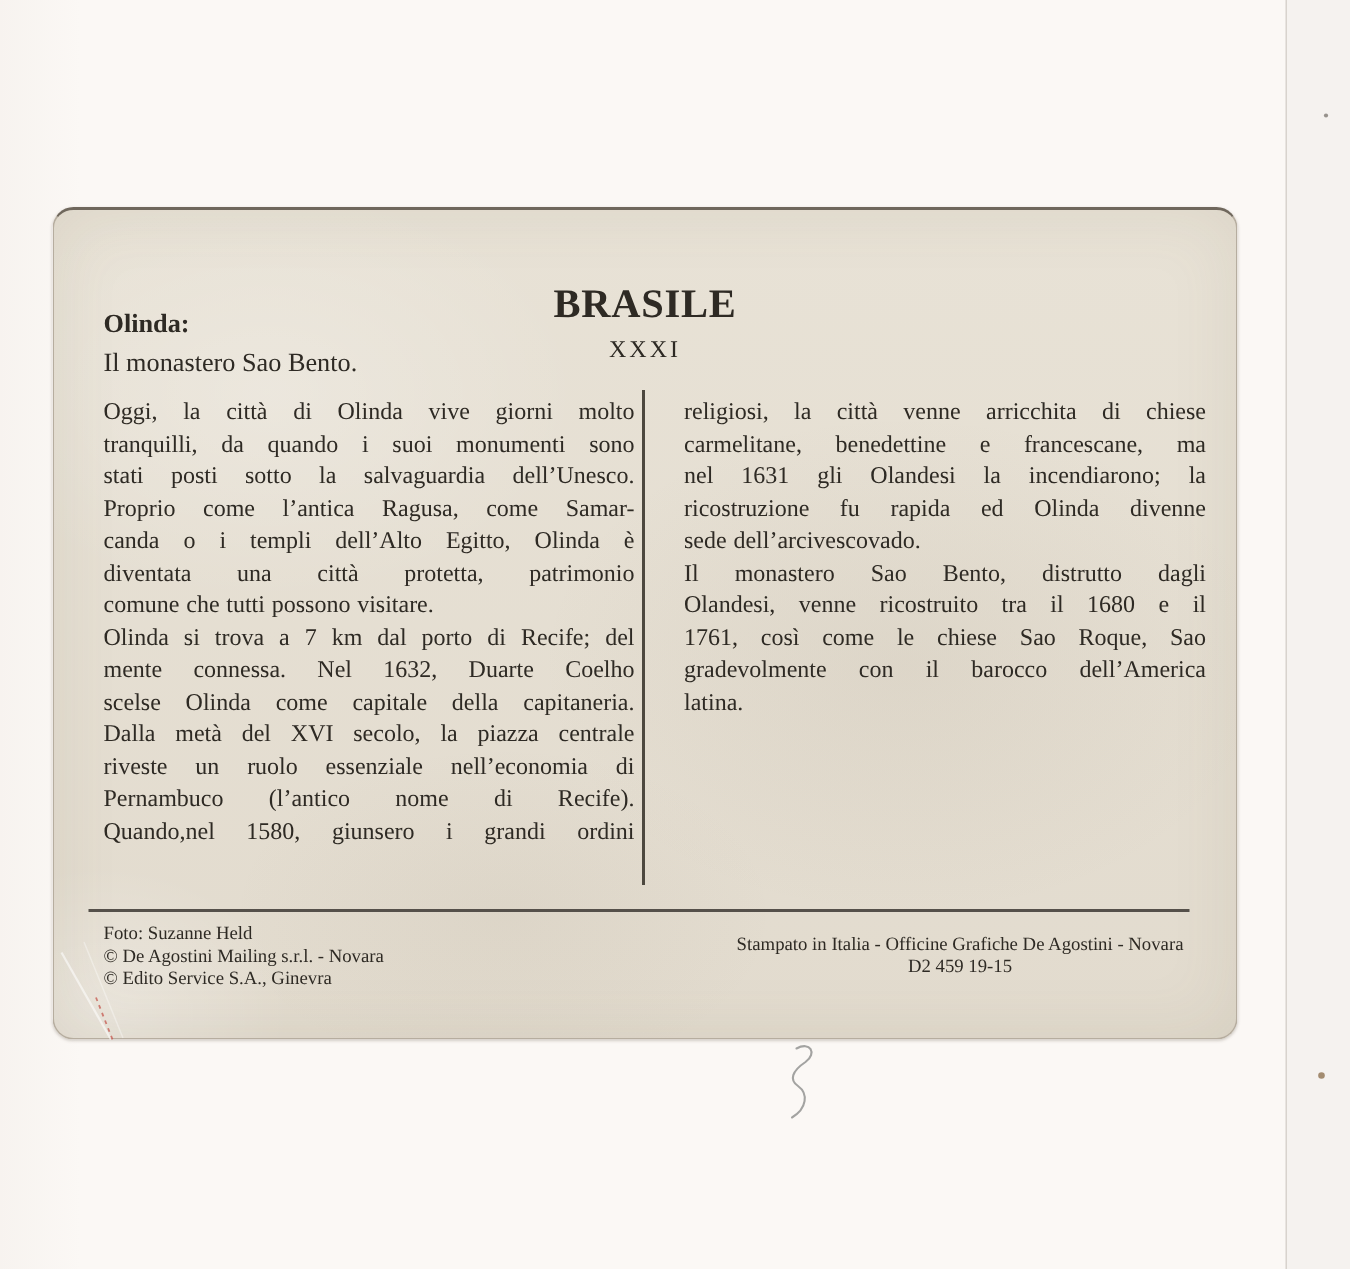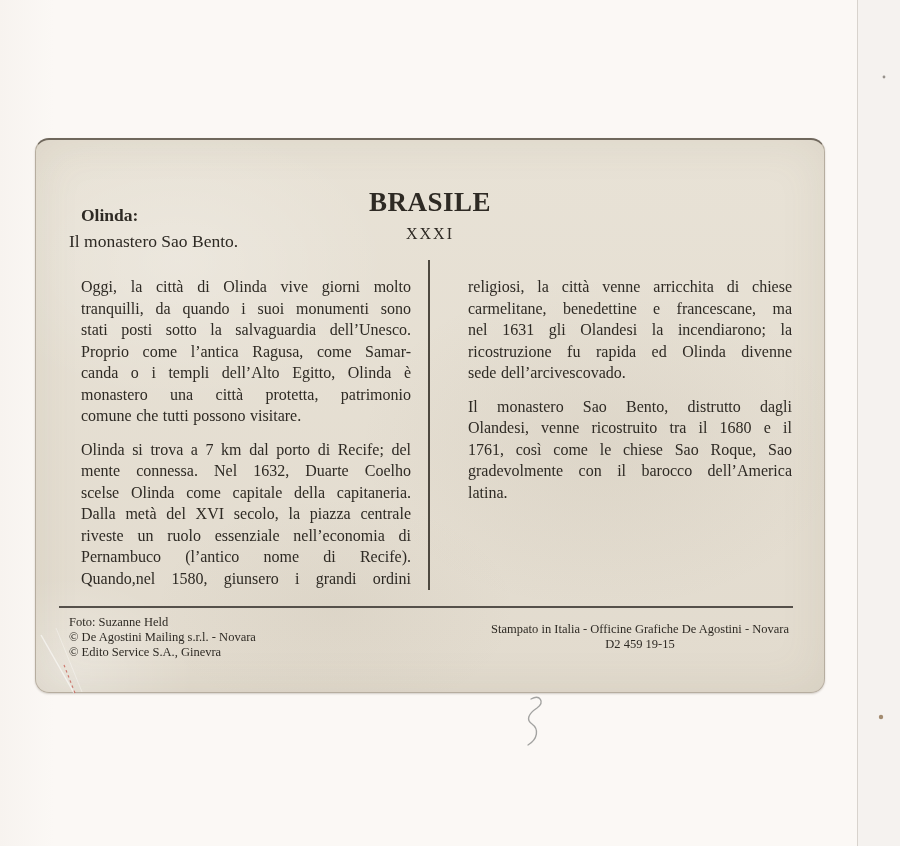--- a/index.html
+++ b/index.html
@@ -36,34 +36,34 @@
     position: absolute; top: 49px; left: 0; width: 100%;
     text-align: center; font-size: 27px; font-weight: bold;
     letter-spacing: 0.5px; line-height: 1;
   }
   .series-number {
     position: absolute; top: 86px; left: 0; width: 100%;
     text-align: center; font-size: 16px; letter-spacing: 2px; line-height: 1;
   }
   .place-title {
     position: absolute; top: 67px; left: 33px;
-    font-size: 17.5px; font-weight: bold; line-height: 1; margin-left: 12px;
+    font-size: 17.5px; font-weight: bold; line-height: 1;
   }
   .place-subtitle {
     position: absolute; top: 93px; left: 33px;
     font-size: 17.5px; line-height: 1;
   }
   .col {
     position: absolute; top: 124px;
     font-size: 16px; line-height: 21.5px;
     word-spacing: 0.5px;
   }
   .col-left  { left: 33px;  width: 354px; }
   .col-right { left: 420px; width: 348px; }
-  .para { margin: 12px; }
+  .para { margin: 0; }
   .line { text-align: justify; text-align-last: justify; }
   .line.last { text-align: left; text-align-last: left; }
   .divider {
     position: absolute; left: 392px; top: 120px; width: 1.5px; height: 330px;
     background: var(--divider, #4d483f);
   }
   .rule {
     position: absolute; left: 23px; top: 466px; width: 734px; height: 1.5px;
     background: var(--rule, #55504a);
   }
@@ -88,21 +88,21 @@
   <div class="place-title">Olinda:</div>
   <div class="place-subtitle">Il monastero Sao Bento.</div>
 
   <div class="col col-left">
       <div class="para">
         <div class="line">Oggi, la città di Olinda vive giorni molto</div>
         <div class="line">tranquilli, da quando i suoi monumenti sono</div>
         <div class="line">stati posti sotto la salvaguardia dell’Unesco.</div>
         <div class="line">Proprio come l’antica Ragusa, come Samar-</div>
         <div class="line">canda o i templi dell’Alto Egitto, Olinda è</div>
-        <div class="line">monastero una città protetta, patrimonio</div>
+        <div class="line">diventata una città protetta, patrimonio</div>
         <div class="line last">comune che tutti possono visitare.</div>
       </div>
       <div class="para">
         <div class="line">Olinda si trova a 7 km dal porto di Recife; del</div>
         <div class="line">mente connessa. Nel 1632, Duarte Coelho</div>
         <div class="line">scelse Olinda come capitale della capitaneria.</div>
         <div class="line">Dalla metà del XVI secolo, la piazza centrale</div>
         <div class="line">riveste un ruolo essenziale nell’economia di</div>
         <div class="line">Pernambuco (l’antico nome di Recife).</div>
         <div class="line">Quando,nel 1580, giunsero i grandi ordini</div>

